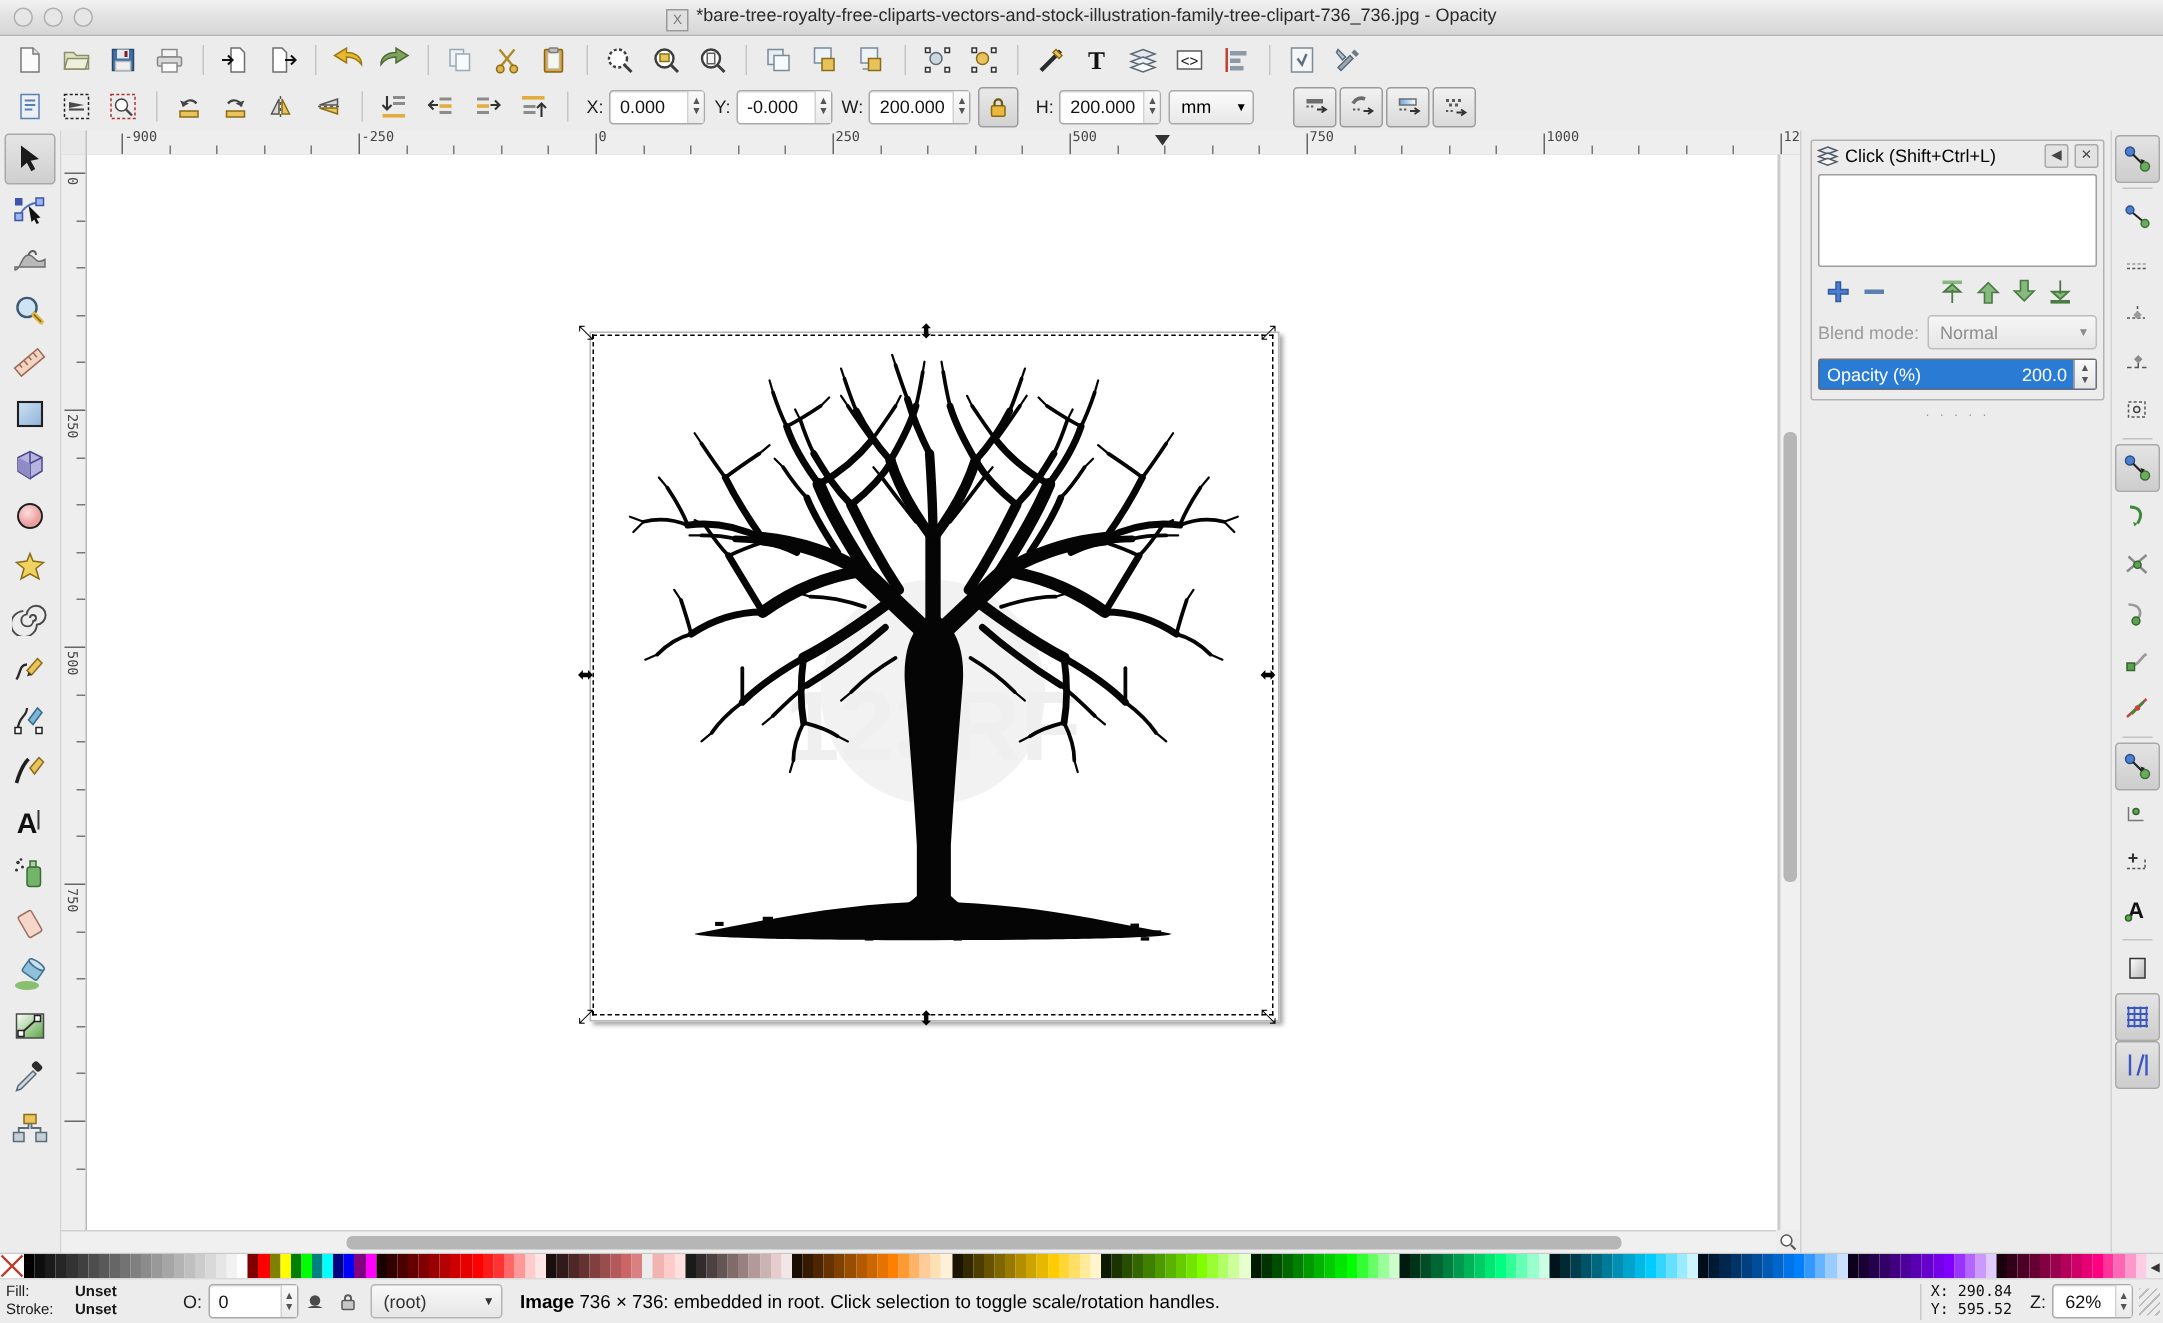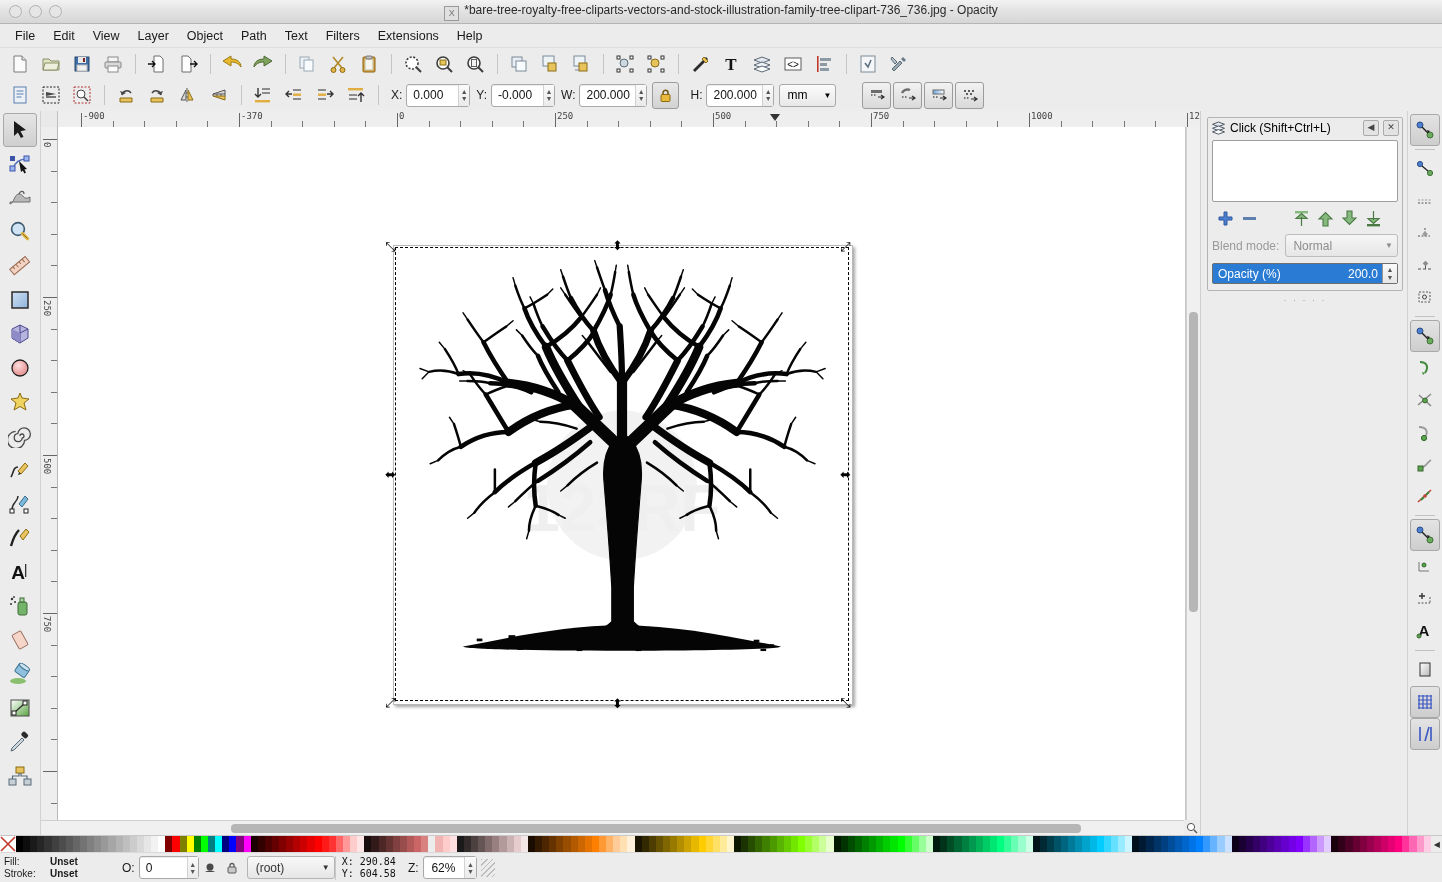--- a/index.html
+++ b/index.html
@@ -382,32 +382,20 @@
     <div class="wincontrols">
       <div class="wincircle"></div>
       <div class="wincircle"></div>
       <div class="wincircle"></div>
     </div>
     <div class="title-text">
       <span class="title-appicon">X</span><span>*bare-tree-royalty-free-cliparts-vectors-and-stock-illustration-family-tree-clipart-736_736.jpg - Opacity</span>
     </div>
   </div>
 
-  <div class="menubar">
-    <div class="menu-item">File</div>
-    <div class="menu-item">Edit</div>
-    <div class="menu-item">View</div>
-    <div class="menu-item">Layer</div>
-    <div class="menu-item">Object</div>
-    <div class="menu-item">Path</div>
-    <div class="menu-item">Text</div>
-    <div class="menu-item">Filters</div>
-    <div class="menu-item">Extensions</div>
-    <div class="menu-item">Help</div>
-  </div>
 
   <div class="toolbar">
     <div class="tbtn">
       <svg width="20" height="20" viewBox="0 0 20 20">
           <path d="M4 2h8l4 4v12H4z" fill="#fbfbfb" stroke="#7a7a7a"></path>
           <path d="M12 2v4h4" fill="#e4e4e4" stroke="#7a7a7a"></path>
         </svg>
     </div>
     <div class="tbtn">
       <svg width="20" height="20" viewBox="0 0 20 20">
@@ -926,21 +914,21 @@
       <div class="ruler-row">
         <div class="ruler-corner"></div>
         <div class="hruler" id="hruler">
             <div class="tick major" style="left: 23px;"></div>
             <div class="lbl" style="left: 23px;">-900</div>
             <div class="tick" style="left: 54.6px;"></div>
             <div class="tick" style="left: 86.2px;"></div>
             <div class="tick" style="left: 117.8px;"></div>
             <div class="tick" style="left: 149.4px;"></div>
             <div class="tick major" style="left: 181px;"></div>
-            <div class="lbl" style="left: 181px;">-370</div>
+            <div class="lbl" style="left: 181px;">-250</div>
             <div class="tick" style="left: 212.6px;"></div>
             <div class="tick" style="left: 244.2px;"></div>
             <div class="tick" style="left: 275.8px;"></div>
             <div class="tick" style="left: 307.4px;"></div>
             <div class="tick major" style="left: 339px;"></div>
             <div class="lbl" style="left: 339px;">0</div>
             <div class="tick" style="left: 370.6px;"></div>
             <div class="tick" style="left: 402.2px;"></div>
             <div class="tick" style="left: 433.8px;"></div>
             <div class="tick" style="left: 465.4px;"></div>
@@ -1657,23 +1645,26 @@
     <div class="statusicon">
       <svg width="16" height="16" viewBox="0 0 16 16">
           <rect x="4" y="7" width="8" height="6" rx="1" fill="#c8c8c8" stroke="#5a5a5a"></rect>
           <path d="M6 7V5.5a2 2 0 0 1 4 0V7" fill="none" stroke="#5a5a5a" stroke-width="1.3"></path>
         </svg>
     </div>
     <div class="layersel">
       <span>(root)</span>
       <span style="font-size:8px;margin-left:6px">▼</span>
     </div>
+    <div class="statusmsg">
+      <b>Image</b><span> 736 × 736: embedded in root. Click selection to toggle scale/rotation handles.</span>
+    </div>
     <div class="coords">
       <div><span>X:</span> <span>290.84</span></div>
-      <div><span>Y:</span> <span>604.58</span></div>
+      <div><span>Y:</span> <span>595.52</span></div>
     </div>
     <div class="zoombox">
       <span class="field-label">Z:</span>
       <div class="spin zspin">
         <input readonly="" value="62%" style="">
         <div class="arrows">
             <div>▲</div>
             <div>▼</div>
           </div>
       </div>

